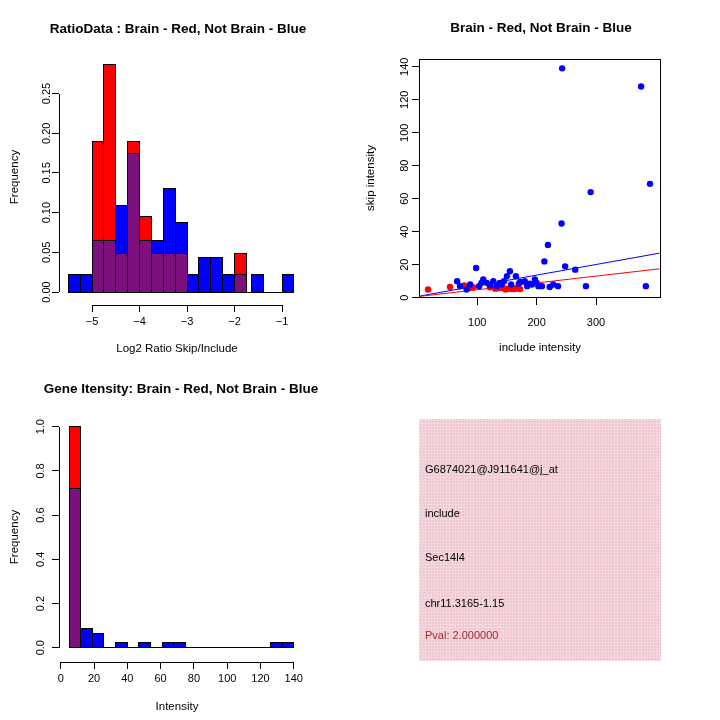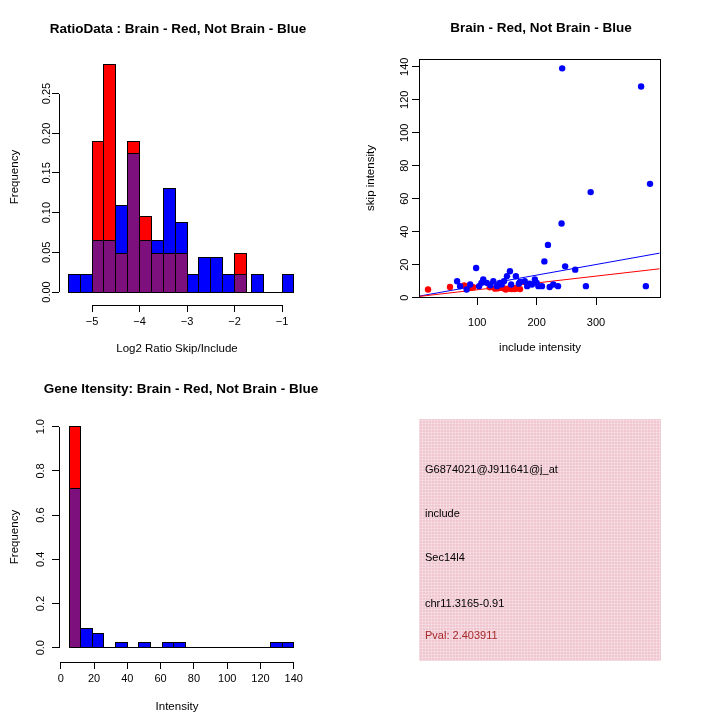--- a/index.html
+++ b/index.html
@@ -210,17 +210,17 @@
       <rect x="162.26500000000001" y="282.83799999999997" width="11.655000000000001" height="4.862000000000023" fill="#0000FF" class="ax" shape-rendering="crispEdges"></rect>
       <rect x="173.92000000000002" y="282.83799999999997" width="11.654999999999973" height="4.862000000000023" fill="#0000FF" class="ax" shape-rendering="crispEdges"></rect>
       <rect x="270.49" y="282.83799999999997" width="11.65500000000003" height="4.862000000000023" fill="#0000FF" class="ax" shape-rendering="crispEdges"></rect>
       <rect x="282.14500000000004" y="282.83799999999997" width="11.654999999999973" height="4.862000000000023" fill="#0000FF" class="ax" shape-rendering="crispEdges"></rect>
     </svg>
   <div class="p4">
     <div class="infobox">
       <div class="iline" style="top:44px">G6874021@J911641@j_at</div>
       <div class="iline" style="top:88px">include</div>
       <div class="iline" style="top:132px">Sec14l4</div>
-      <div class="iline" style="top:178px">chr11.3165-0.91</div>
-      <div class="iline pval" style="top:210px">Pval: 2.403911</div>
+      <div class="iline" style="top:178px">chr11.3165-1.15</div>
+      <div class="iline pval" style="top:210px">Pval: 2.000000</div>
     </div>
   </div>
 </div>
 
 </body></html>

